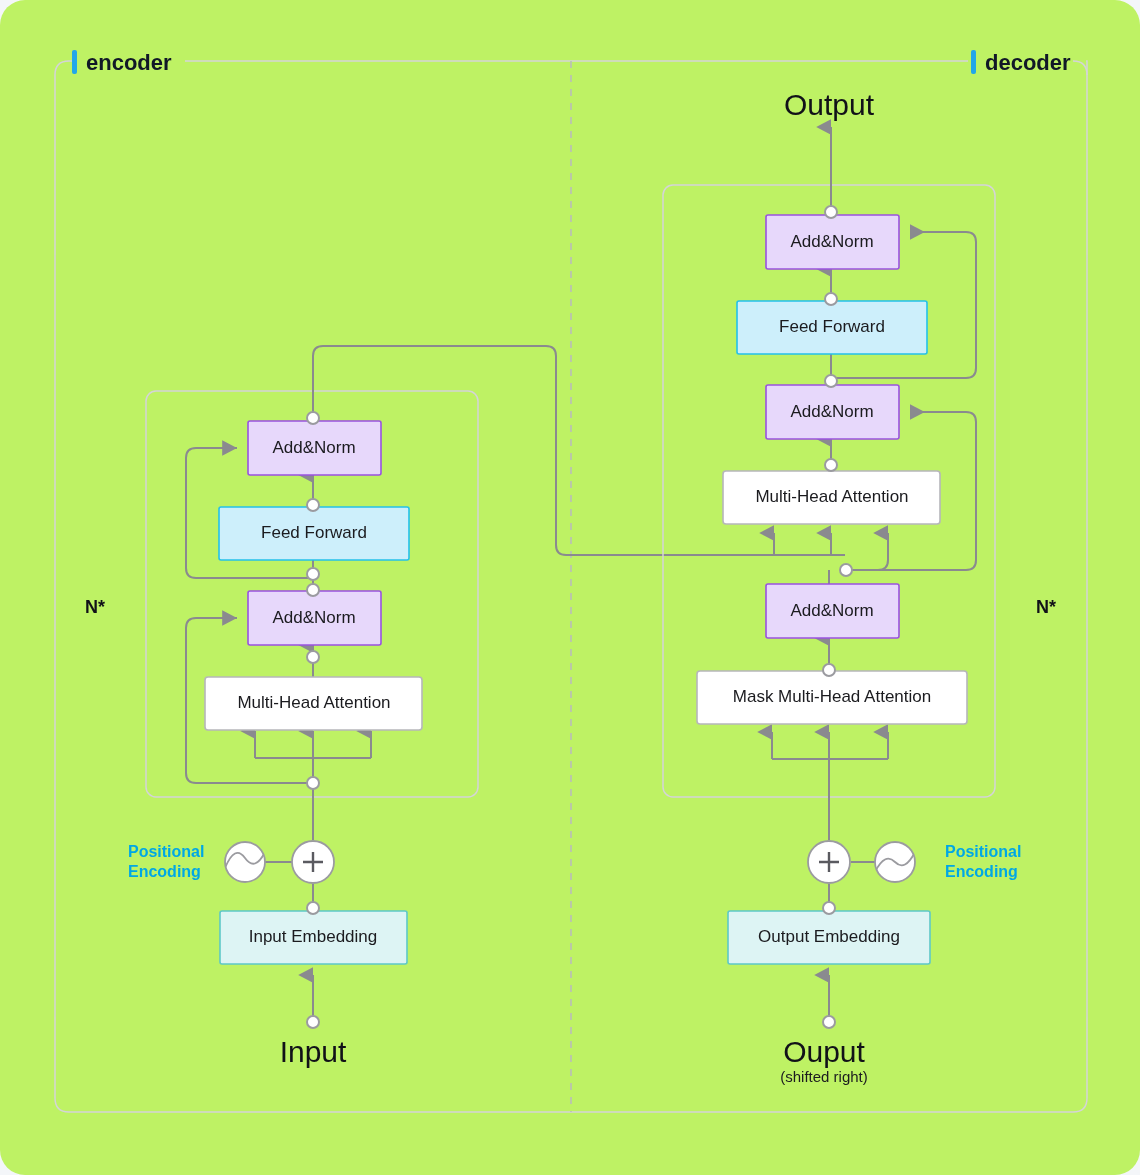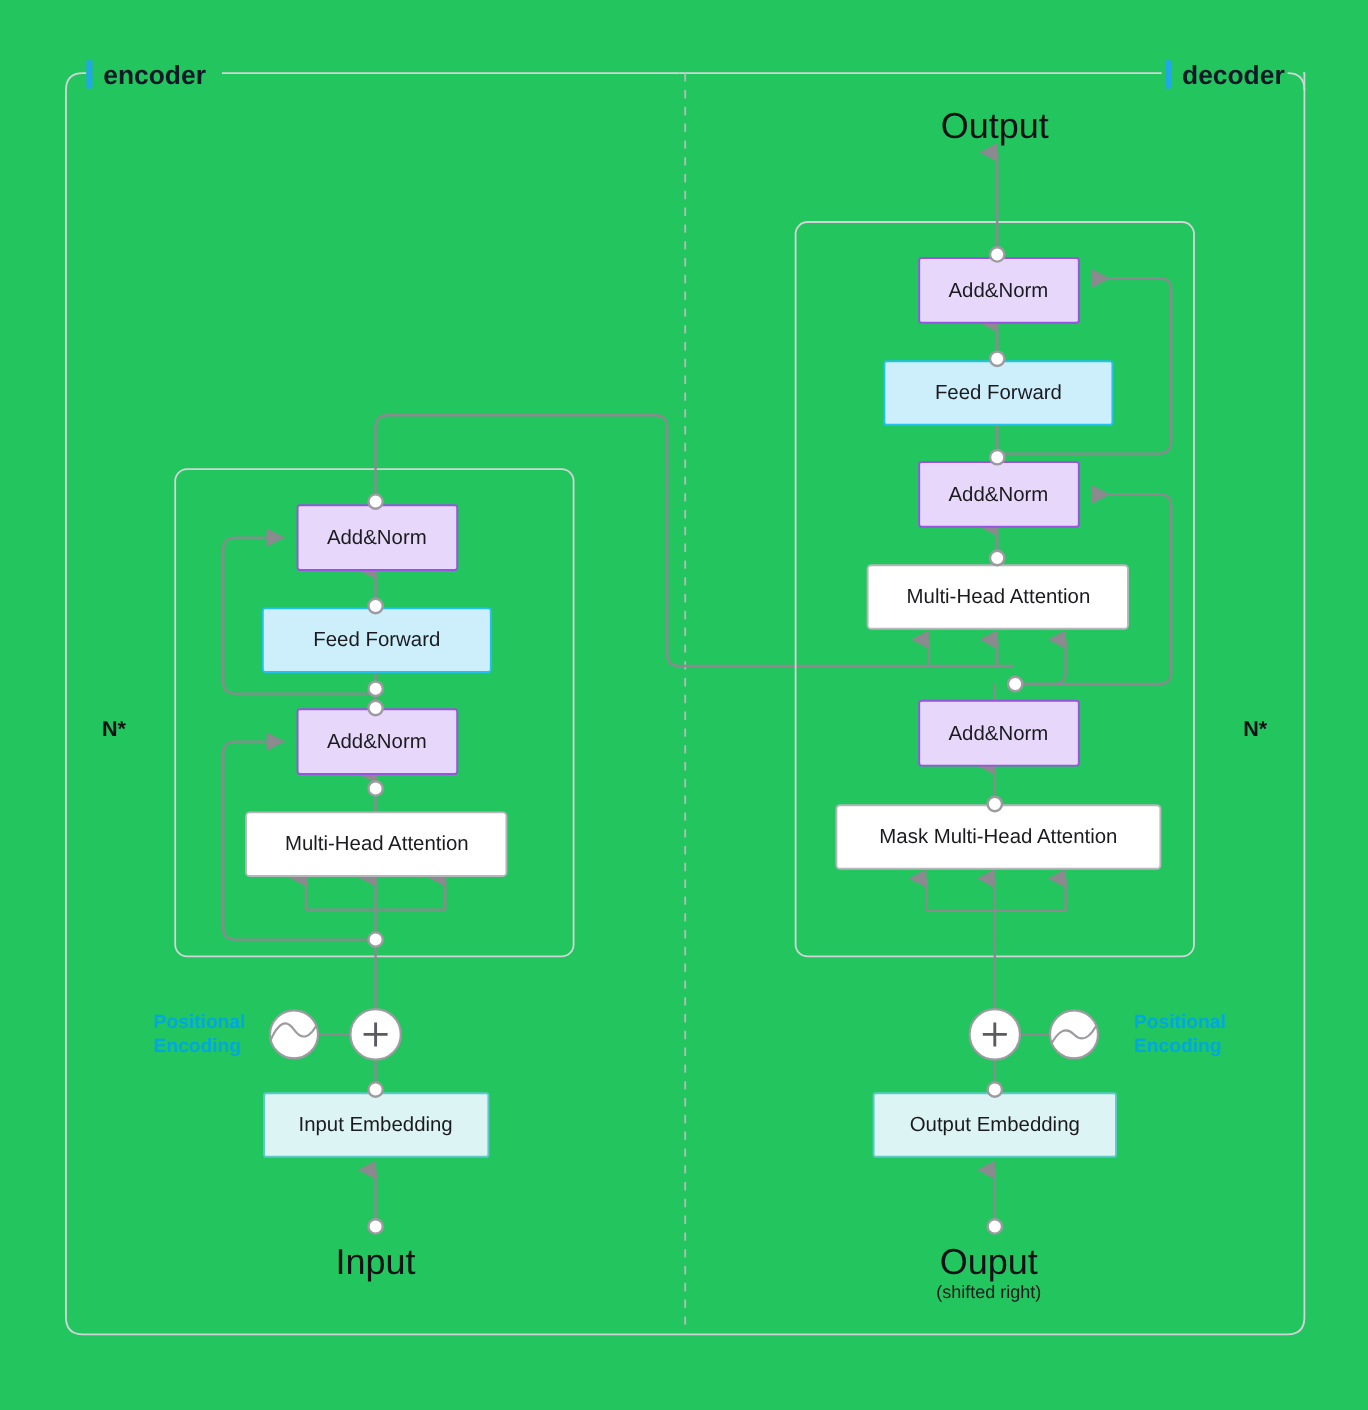--- a/index.html
+++ b/index.html
@@ -5,22 +5,23 @@
   html, body {
     margin: 0;
     padding: 0;
     background: #f4f6f9;
     font-family: "Liberation Sans", sans-serif;
   }
   #page {
     position: relative;
     width: 1140px;
     height: 1175px;
-    background: #22c55e;
+    background: #bef264;
     overflow: hidden;
+    border-radius: 25px;
   }
   svg.diagram {
     position: absolute;
     left: 0;
     top: 0;
     width: 1140px;
     height: 1175px;
   }
   .box-label {
     font-family: "Liberation Sans", sans-serif;

